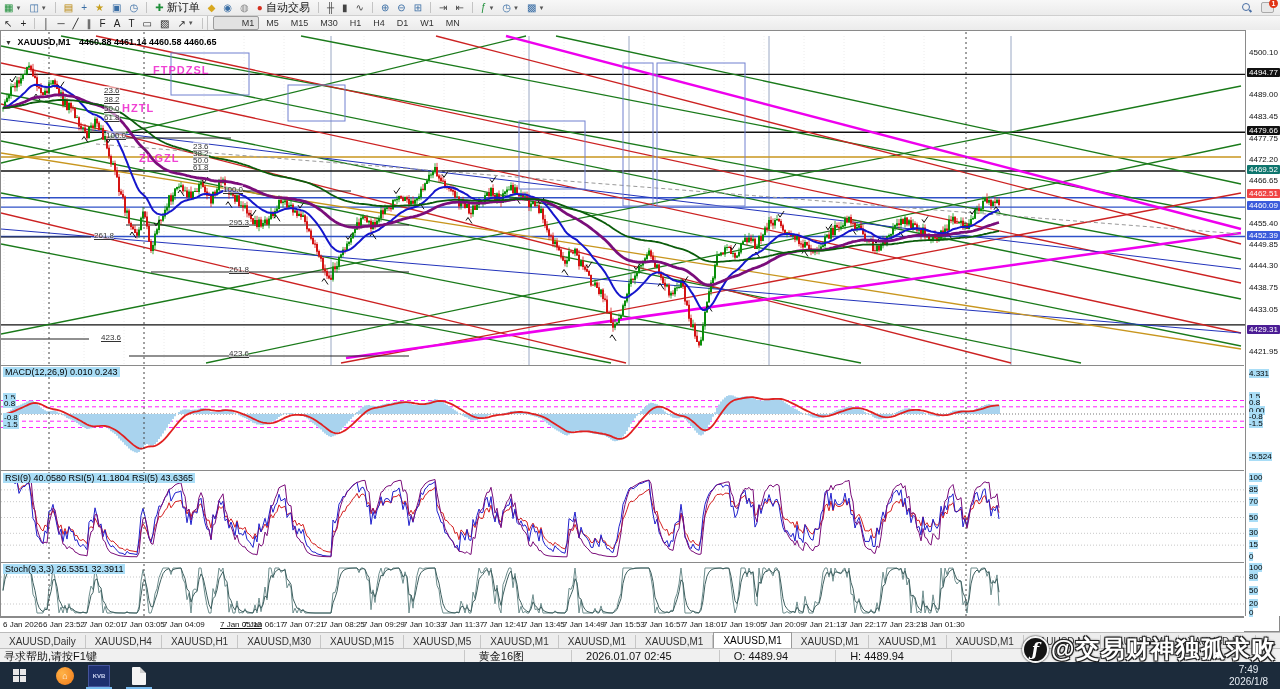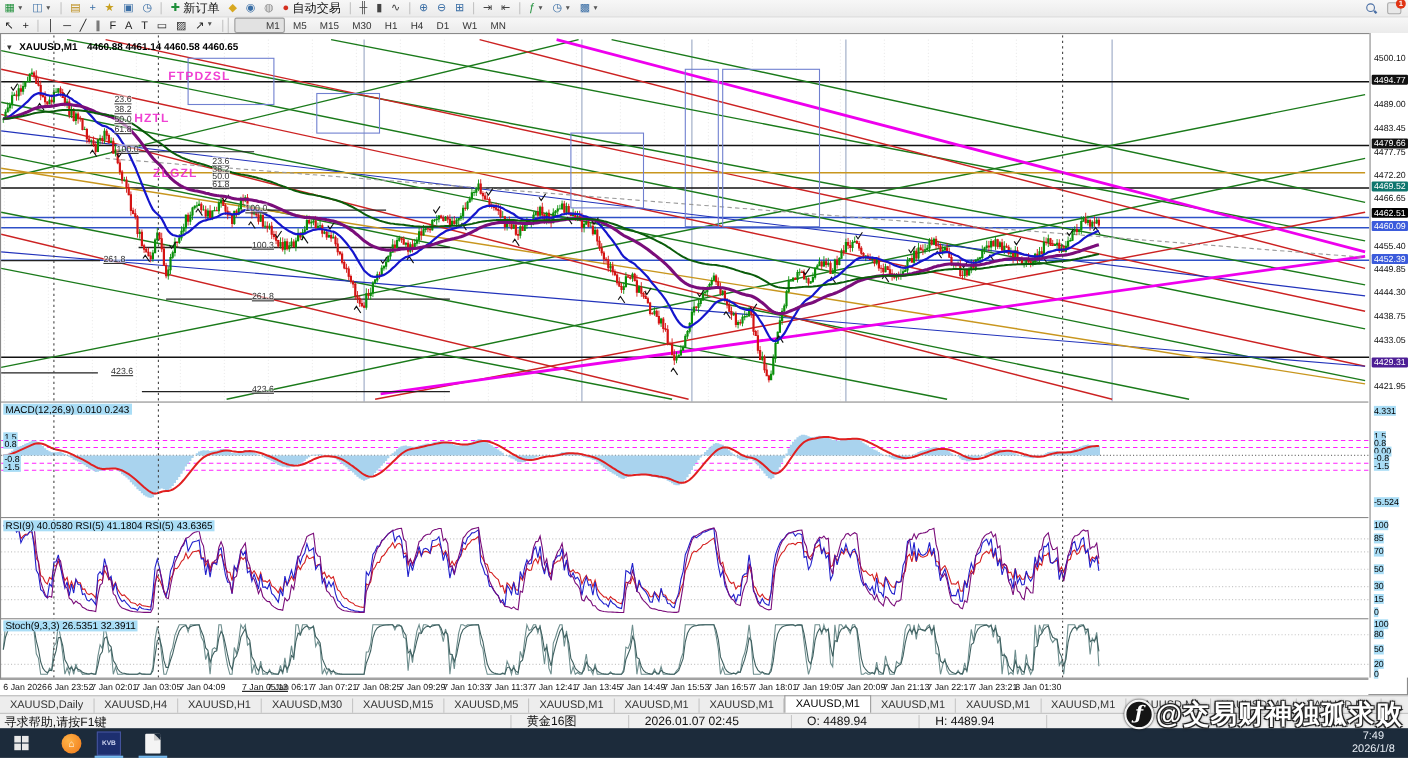--- a/index.html
+++ b/index.html
@@ -353,21 +353,21 @@
         <span class="fiblab" style="left: 103px; top: 55px;">23.6</span>
         <span class="fiblab" style="left: 103px; top: 64px;">38.2</span>
         <span class="fiblab" style="left: 103px; top: 73px;">50.0</span>
         <span class="fiblab" style="left: 103px; top: 82px;">61.8</span>
         <span class="fiblab" style="left: 105px; top: 100px;">100.0</span>
         <span class="fiblab" style="left: 192px; top: 111px;">23.6</span>
         <span class="fiblab" style="left: 192px; top: 118px;">38.2</span>
         <span class="fiblab" style="left: 192px; top: 125px;">50.0</span>
         <span class="fiblab" style="left: 192px; top: 132px;">61.8</span>
         <span class="fiblab" style="left: 222px; top: 154px;">100.0</span>
-        <span class="fiblab" style="left: 228px; top: 187px;">100.3</span>
+        <span class="fiblab" style="left: 228px; top: 187px;">295.3</span>
         <span class="fiblab" style="left: 93px; top: 200px;">261.8</span>
         <span class="fiblab" style="left: 228px; top: 234px;">261.8</span>
         <span class="fiblab" style="left: 100px; top: 302px;">423.6</span>
         <span class="fiblab" style="left: 228px; top: 318px;">423.6</span>
         <span class="maglab" style="left: 107px; top: 33px; padding-left: 45px;">FTPDZSL</span>
         <span class="maglab" style="left: 121px; top: 71px;">HZTL</span>
         <span class="maglab" style="left: 138px; top: 121px;">ZLGZL</span>
       </div>
   </div>
 
@@ -417,21 +417,21 @@
       <span class="axlab" style="top: 189.021px;">4455.40</span>
       <span class="axlab" style="top: 210.255px;">4449.85</span>
       <span class="axlab" style="top: 231.489px;">4444.30</span>
       <span class="axlab" style="top: 252.724px;">4438.75</span>
       <span class="axlab" style="top: 274.532px;">4433.05</span>
       <span class="axlab" style="top: 295.766px;">4427.50</span>
       <span class="axlab" style="top: 317px;">4421.95</span>
       <span class="axbadge" style="top: 38.3925px; background: rgb(17, 17, 17);">4494.77</span>
       <span class="axbadge" style="top: 96.2029px; background: rgb(17, 17, 17);">4479.66</span>
       <span class="axbadge" style="top: 134.998px; background: #0f766e;">4469.52</span>
-      <span class="axbadge" style="top: 159px; background: #000000;">4462.51</span>
+      <span class="axbadge" style="top: 159px; background: #ef4444;">4462.51</span>
       <span class="axbadge" style="top: 171.077px; background: rgb(59, 91, 219);">4460.09</span>
       <span class="axbadge" style="top: 200.537px; background: rgb(59, 91, 219);">4452.39</span>
       <span class="axbadge" style="top: 295px; background: #4c1d95;">4429.31</span>
       <span class="axlab cyan" style="top: 339px;">4.331</span>
       <span class="axlab cyan" style="top: 361.5px;">1.5</span>
       <span class="axlab cyan" style="top: 368px;">0.8</span>
       <span class="axlab cyan" style="top: 375.5px;">0.00</span>
       <span class="axlab cyan" style="top: 382.2px;">-0.8</span>
       <span class="axlab cyan" style="top: 388.5px;">-1.5</span>
       <span class="axlab cyan" style="top: 422px;">-5.524</span>

